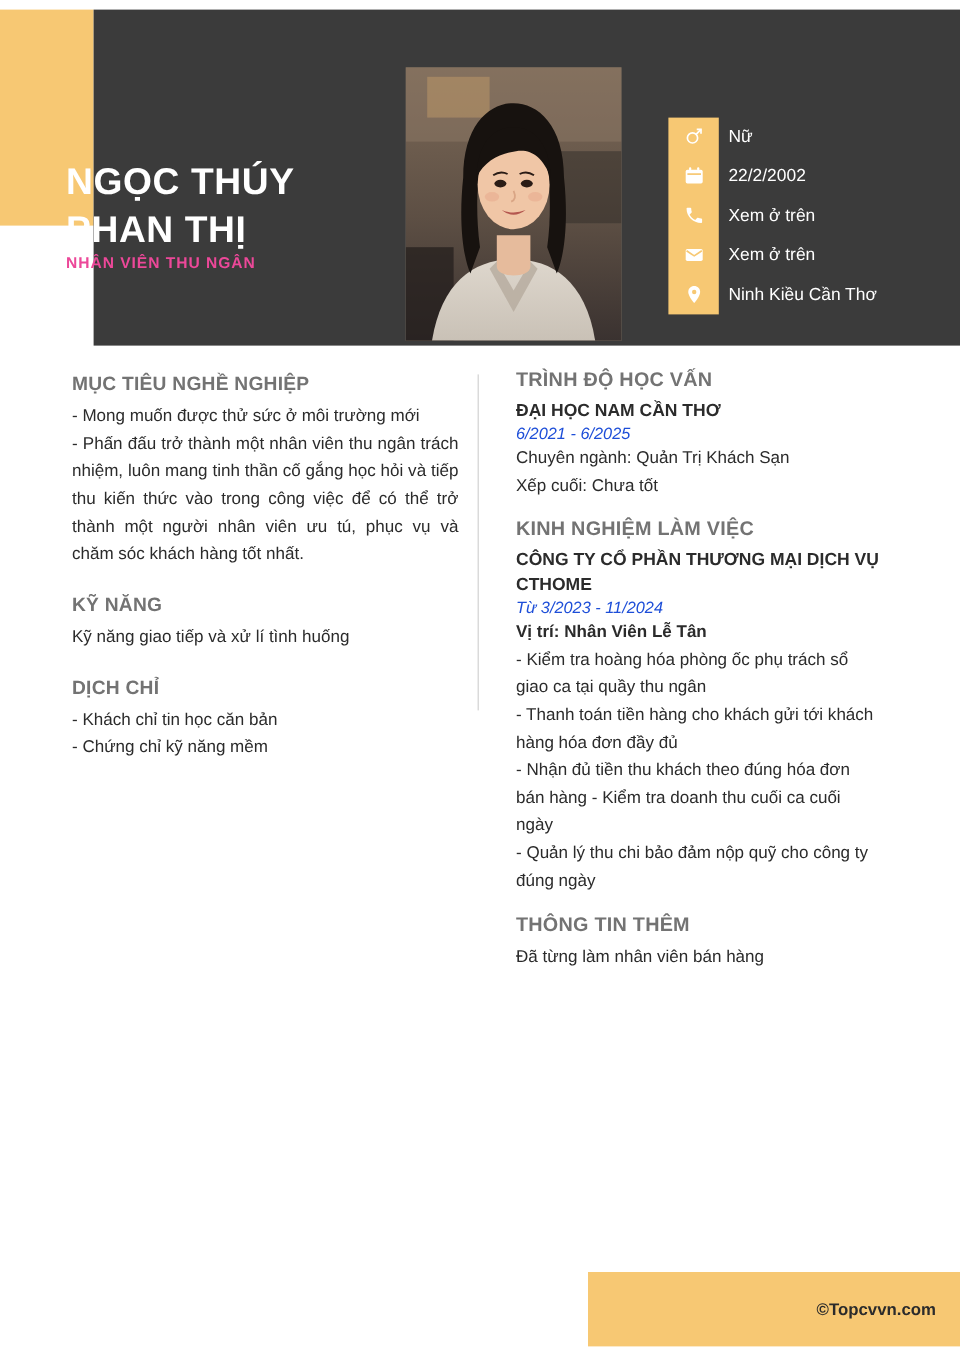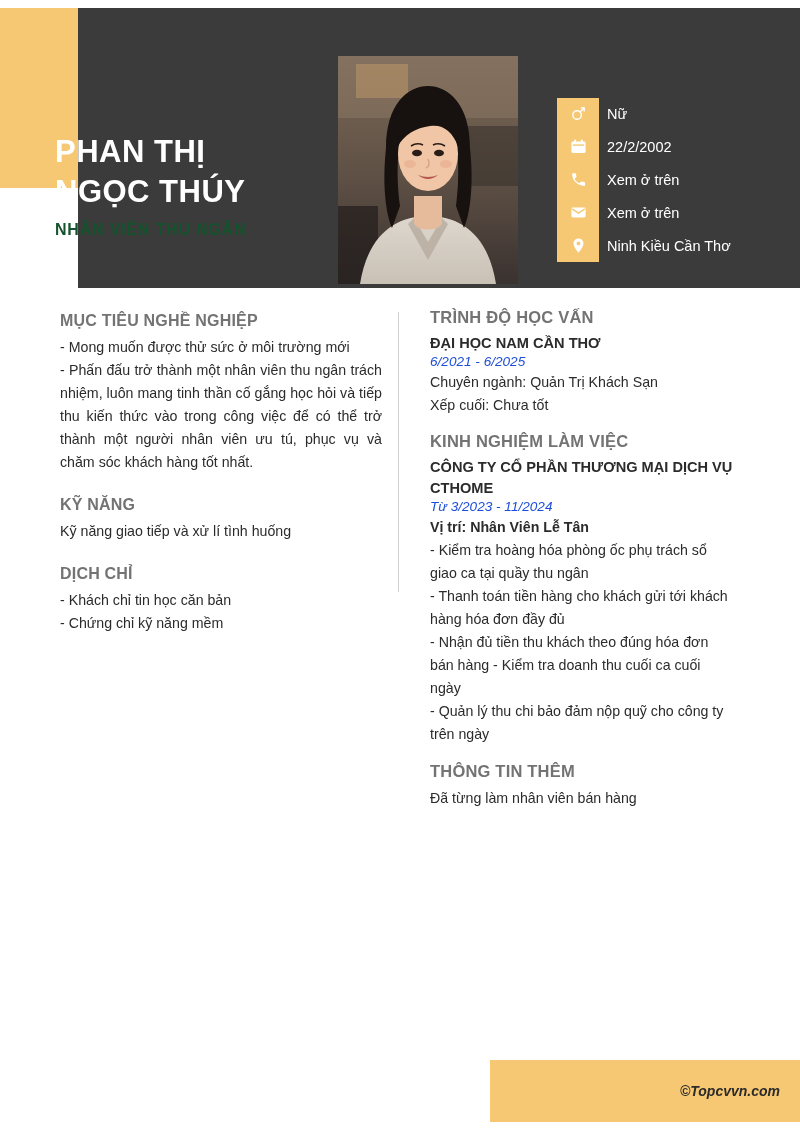--- a/index.html
+++ b/index.html
@@ -49,26 +49,25 @@
     color: #ffffff;
   }
   .name-line {
     font-size: 31px;
     font-weight: bold;
     letter-spacing: 0.5px;
     line-height: 1.28;
     text-transform: uppercase;
   }
   .job-title {
-    margin-top: 10px;
-    font-size: 16px;
+    font-size: 13px;
     font-weight: bold;
     letter-spacing: 0.8px;
     text-transform: uppercase;
-    color: #14532d;
+    color: #ec4899;
   }
 
   .photo {
     position: absolute;
     left: 338px;
     top: 56px;
     width: 180px;
     height: 228px;
     overflow: hidden;
     background: #6d6257;
@@ -193,34 +192,33 @@
     left: 490px;
     top: 1060px;
     width: 290px;
     height: 62px;
     display: flex;
     align-items: center;
     justify-content: flex-end;
     font-size: 14px;
     font-weight: bold;
     color: #2b2b2b;
-    font-style: italic;
   }
 </style>
 </head>
 <body>
 
 <div class="page">
 
   <div class="accent-block"></div>
   <div class="header-band"></div>
 
   <div class="name-block">
+    <div class="name-line">NGỌC THÚY</div>
     <div class="name-line">PHAN THỊ</div>
-    <div class="name-line">NGỌC THÚY</div>
     <div class="job-title">NHÂN VIÊN THU NGÂN</div>
   </div>
 
   <div class="photo">
     <svg width="180" height="228" viewBox="0 0 180 228">
       <defs>
         <linearGradient id="bgg" x1="0" y1="0" x2="0" y2="1">
           <stop offset="0%" stop-color="#7d6a58"></stop>
           <stop offset="55%" stop-color="#5d4f44"></stop>
           <stop offset="100%" stop-color="#3a3230"></stop>
@@ -352,21 +350,21 @@
 
     <div class="section tight">
       <h2 class="sec-title right">KINH NGHIỆM LÀM VIỆC</h2>
       <p class="org">CÔNG TY CỔ PHẦN THƯƠNG MẠI DỊCH VỤ CTHOME</p>
       <p class="dates">Từ 3/2023 - 11/2024</p>
       <p class="line bold">Vị trí: Nhân Viên Lễ Tân</p>
       <div class="bullets">
         <p>- Kiểm tra hoàng hóa phòng ốc phụ trách sổ giao ca tại quầy thu ngân</p>
         <p>- Thanh toán tiền hàng cho khách gửi tới khách hàng hóa đơn đầy đủ</p>
         <p>- Nhận đủ tiền thu khách theo đúng hóa đơn bán hàng - Kiểm tra doanh thu cuối ca cuối ngày</p>
-        <p>- Quản lý thu chi bảo đảm nộp quỹ cho công ty trên ngày</p>
+        <p>- Quản lý thu chi bảo đảm nộp quỹ cho công ty đúng ngày</p>
       </div>
     </div>
 
     <div class="section">
       <h2 class="sec-title right">THÔNG TIN THÊM</h2>
       <p class="body">Đã từng làm nhân viên bán hàng</p>
     </div>
 
   </div>
 

